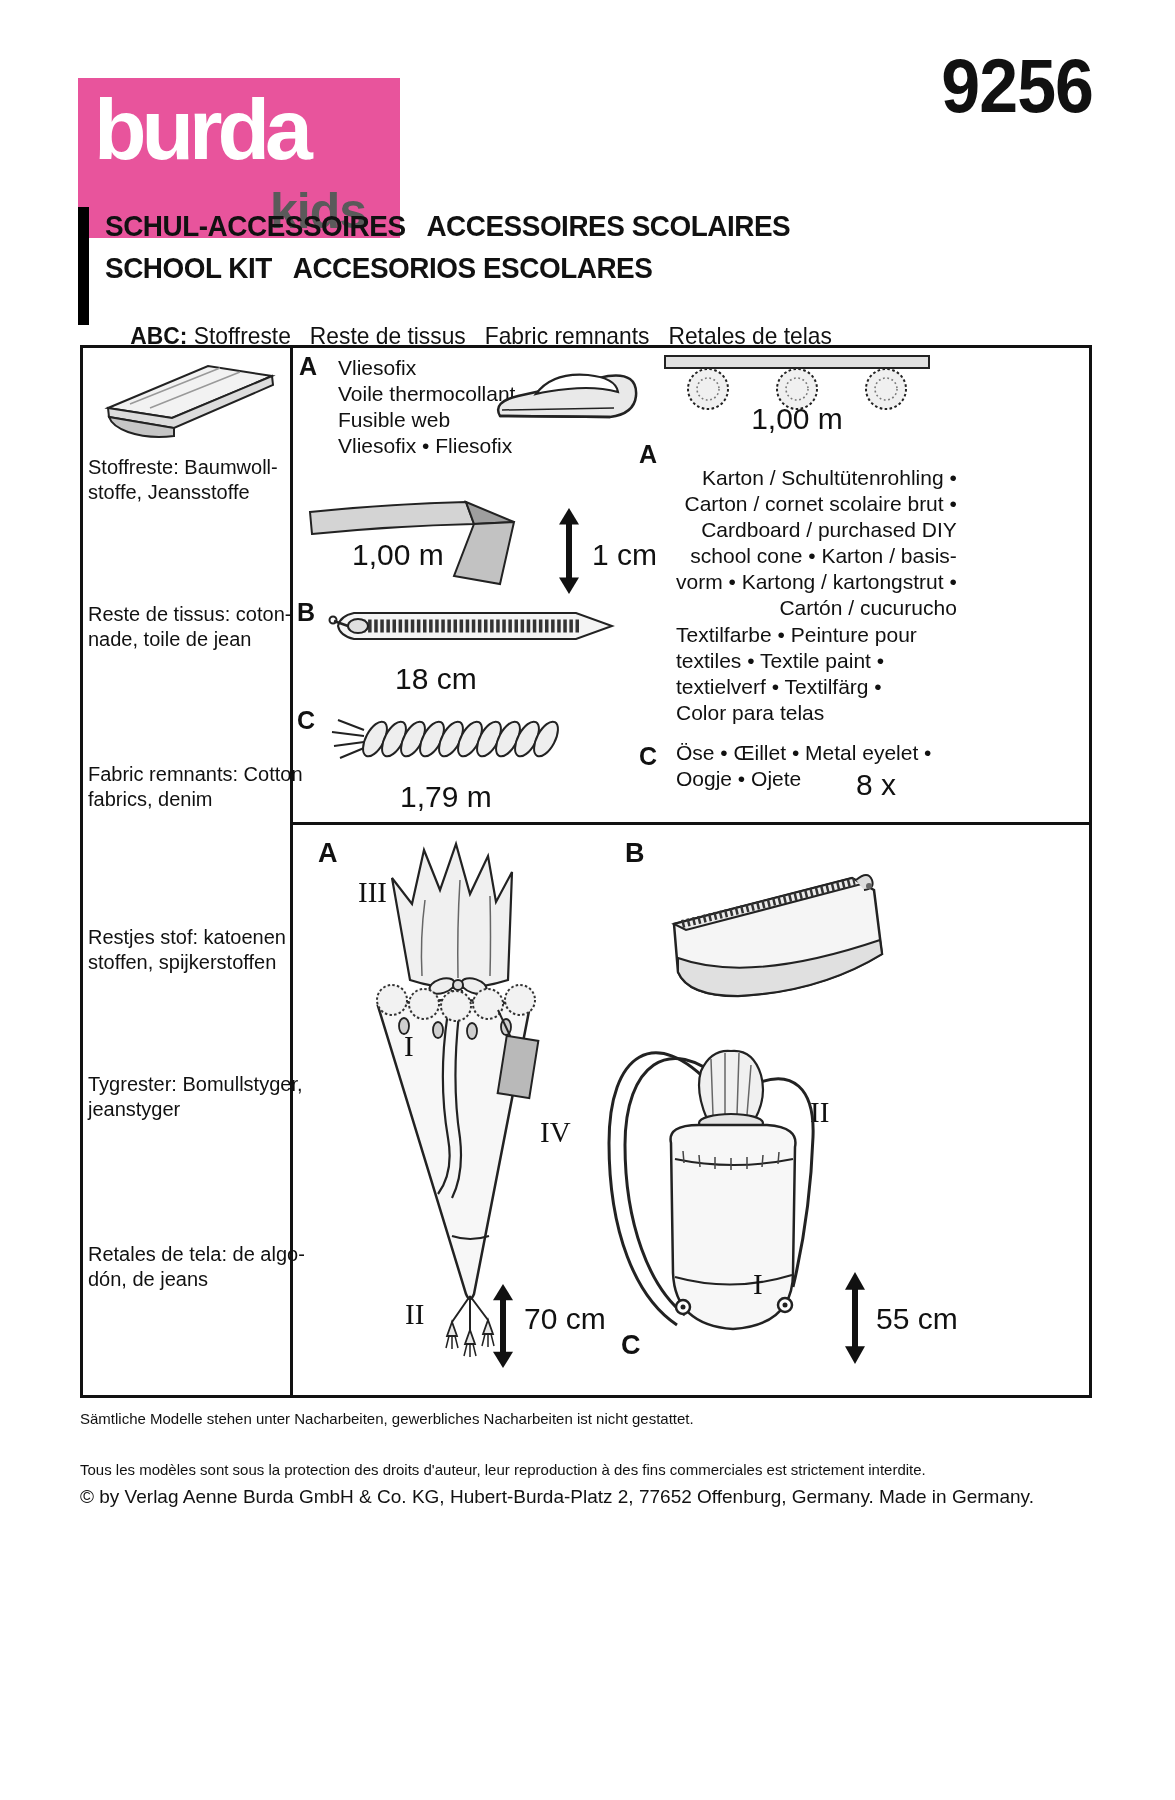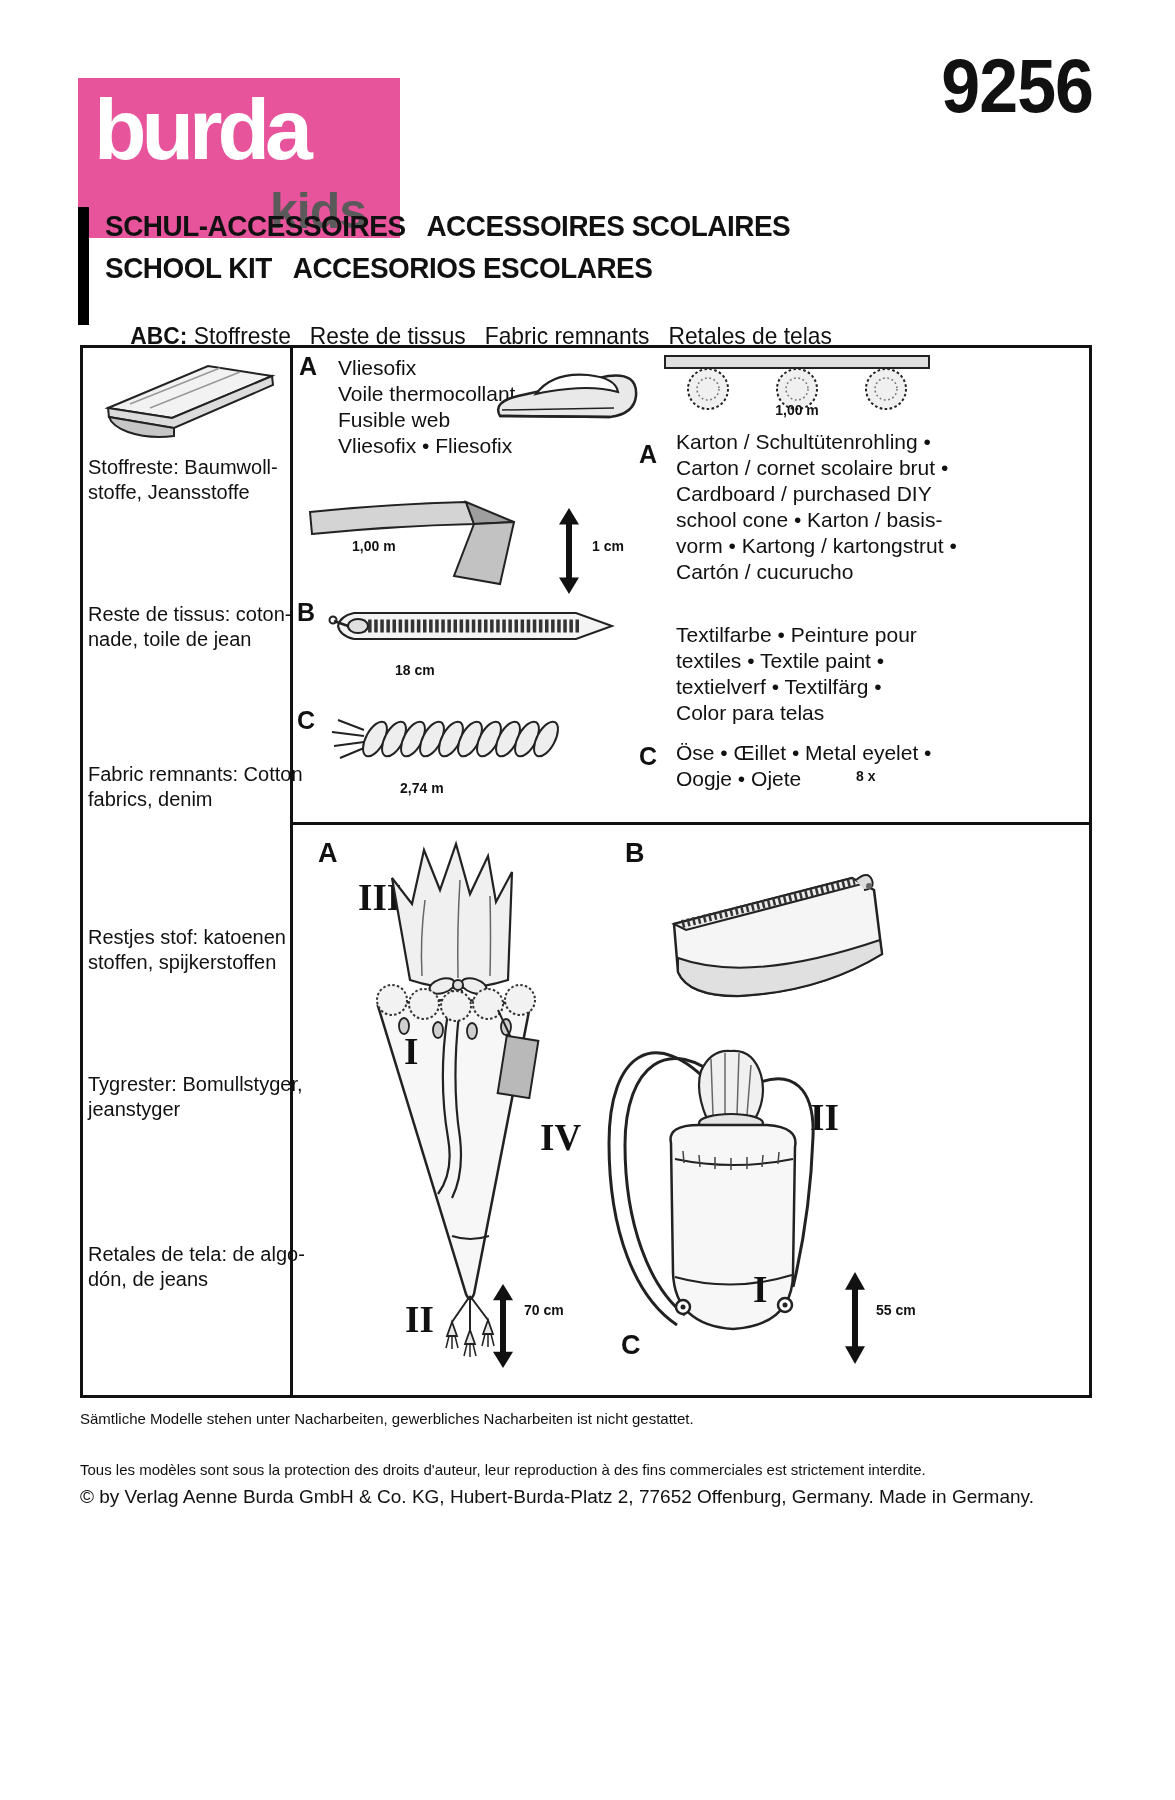--- a/index.html
+++ b/index.html
@@ -7,24 +7,24 @@
     position:relative; width:1175px; height:1800px; background:#ffffff;
     font-family:"Liberation Sans", sans-serif; color:#111; overflow:hidden;
   }
   .abs{position:absolute;}
   .ml{white-space:pre-wrap; line-height:1.24;}
   .b{font-weight:bold;}
   .title-line{font-size:30px; font-weight:bold; letter-spacing:-0.5px; transform:scaleX(0.93); transform-origin:left; white-space:pre-wrap;}
   .abc-line{font-size:24px; transform:scaleX(0.95); transform-origin:left; white-space:pre-wrap;}
   .note{font-size:20px;}
   .ntext{font-size:21px;}
-  .dim{font-size:14px; font-weight:bold; white-space:nowrap;}
+  .dim{font-size:30px; font-weight:normal; white-space:nowrap;}
   .viewletter{font-size:25px; font-weight:bold;}
   .viewletter-lg{font-size:27px; font-weight:bold;}
-  .roman{font-family:"Liberation Serif", serif; font-weight:bold; font-size:37px;}
+  .roman{font-family:"Liberation Serif", serif; font-weight:normal; font-size:29px;}
   .footer-sm{font-size:15px;}
   .footer-lg{font-size:19px;}
   #logo-box{background:#e8549c;}
   #brand{color:#ffffff; font-size:86px; font-weight:bold; letter-spacing:-5px; line-height:1;}
   #brand-sub{color:#5a5a5a; font-size:50px; font-weight:bold; letter-spacing:-1px; line-height:1;}
   #pattern-number{font-size:76px; font-weight:bold; transform:scaleX(0.92); transform-origin:right; letter-spacing:-1px;}
   .blackbar{background:#000;}
   #main-box{border:3px solid #111;}
   .divider{background:#111;}
 </style>
@@ -105,21 +105,21 @@
   <div class="abs dim" style="left:352px; top:538px;">1,00 m</div>
 
   <svg class="abs" style="left:556px; top:508px;" width="26" height="86" viewBox="0 0 26 88" preserveAspectRatio="none">
     <line x1="13" y1="12" x2="13" y2="76" stroke="#111" stroke-width="6"></line>
     <path d="M13 0 L3 17 L23 17 Z" fill="#111"></path>
     <path d="M13 88 L3 71 L23 71 Z" fill="#111"></path>
   </svg>
   <div class="abs dim" style="left:592px; top:538px;">1 cm</div>
 
   <div class="abs viewletter" style="left:639px; top:440px;">A</div>
-  <div class="abs ml ntext" style="left:676px; top:429px;">Karton / Schultütenrohling •
+  <div class="abs ml ntext" style="left:676px; top:465px;text-align:right;">Karton / Schultütenrohling •
 Carton / cornet scolaire brut •
 Cardboard / purchased DIY
 school cone • Karton / basis-
 vorm • Kartong / kartongstrut •
 Cartón / cucurucho</div>
 
   <div class="abs viewletter" style="left:297px; top:598px;">B</div>
   <svg class="abs" style="left:328px; top:600px;" width="290" height="52" viewBox="0 0 290 52">
     <path d="M26 13 L248 13 L284 26 L248 39 L26 39 Q12 36 10 26 Q12 16 26 13 Z" fill="#f4f4f4" stroke="#222" stroke-width="2"></path>
     <line x1="34" y1="26" x2="252" y2="26" stroke="#333" stroke-width="13" stroke-dasharray="3.5 2.6"></line>
@@ -143,21 +143,21 @@
       <ellipse cx="83" cy="29" rx="9" ry="19" transform="rotate(28 83 29)"></ellipse>
       <ellipse cx="102" cy="29" rx="9" ry="19" transform="rotate(28 102 29)"></ellipse>
       <ellipse cx="121" cy="29" rx="9" ry="19" transform="rotate(28 121 29)"></ellipse>
       <ellipse cx="140" cy="29" rx="9" ry="19" transform="rotate(28 140 29)"></ellipse>
       <ellipse cx="159" cy="29" rx="9" ry="19" transform="rotate(28 159 29)"></ellipse>
       <ellipse cx="178" cy="29" rx="9" ry="19" transform="rotate(28 178 29)"></ellipse>
       <ellipse cx="197" cy="29" rx="9" ry="19" transform="rotate(28 197 29)"></ellipse>
       <ellipse cx="216" cy="29" rx="9" ry="19" transform="rotate(28 216 29)"></ellipse>
     </g>
   </svg>
-  <div class="abs dim" style="left:400px; top:780px;">2,74 m</div>
+  <div class="abs dim" style="left:400px; top:780px;">1,79 m</div>
 
   <div class="abs viewletter" style="left:639px; top:742px;">C</div>
   <div class="abs ml ntext" style="left:676px; top:740px;">Öse • Œillet • Metal eyelet •
 Oogje • Ojete</div>
   <div class="abs dim" style="left:856px; top:768px;">8 x</div>
 
   <div class="abs viewletter-lg" style="left:318px; top:838px;">A</div>
   <div class="abs roman" style="left:358px; top:876px;">III</div>
 
   <svg class="abs" style="left:340px; top:838px;" width="260" height="545" viewBox="0 0 260 545">

